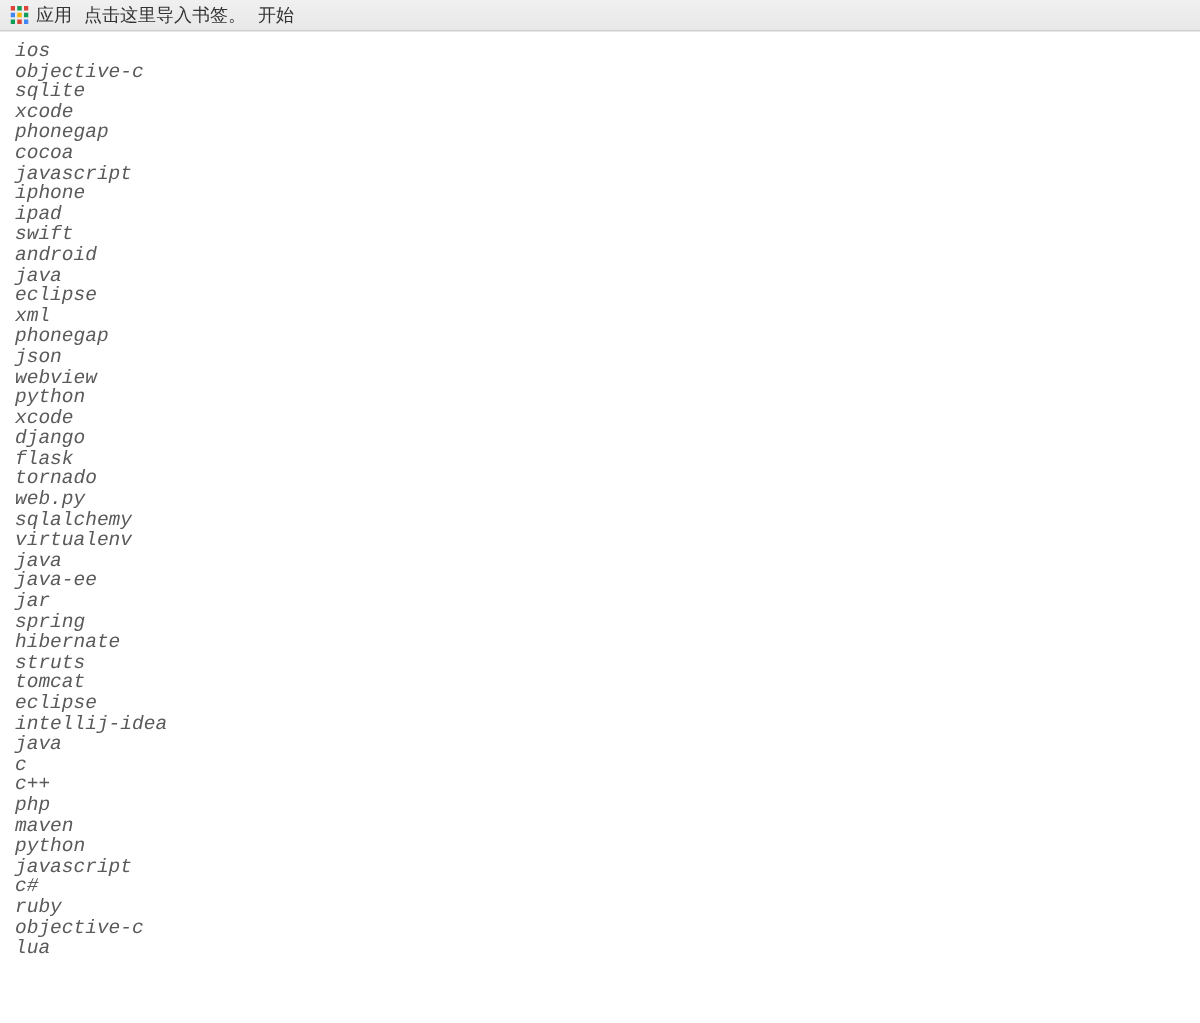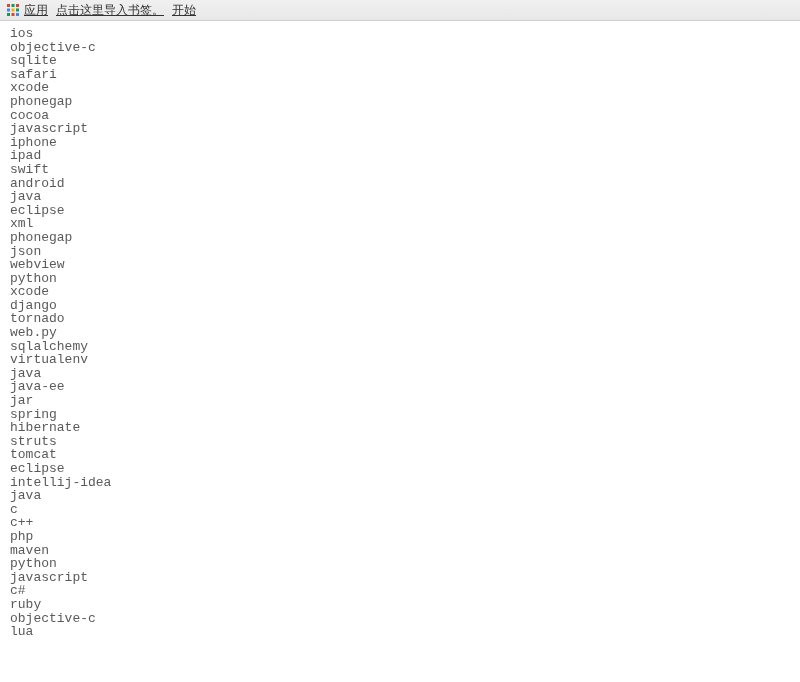--- a/index.html
+++ b/index.html
@@ -35,32 +35,32 @@
     .apps-icon svg {
       width: 12px;
       height: 12px;
     }
     .bookmark-item {
       display: flex;
       align-items: center;
       gap: 4px;
       cursor: pointer;
       white-space: nowrap;
-      text-decoration: underline;
     }
     .content {
       padding: 6px 10px;
       font-family: "Courier New", monospace;
       font-size: 13px;
       line-height: 13.6px;
       color: #5a5a5a;
     }
     .tag-item {
       display: block;
       white-space: nowrap;
+      font-style: italic;
     }
   </style>
 </head>
 <body>
 
 <div class="bookmark-bar">
   <div class="bookmark-item">
     <span class="apps-icon">
       <svg viewBox="0 0 12 12">
         <rect x="0" y="0" width="3" height="3" fill="#db4437"></rect>
@@ -81,38 +81,38 @@
   </div>
   <div class="bookmark-item">
     <span>开始</span>
   </div>
 </div>
 
 <div class="content" id="tag-list">
 <span class="tag-item">ios</span>
     <span class="tag-item">objective-c</span>
     <span class="tag-item">sqlite</span>
-    <span class="tag-item">safari</span>
     <span class="tag-item">xcode</span>
     <span class="tag-item">phonegap</span>
     <span class="tag-item">cocoa</span>
     <span class="tag-item">javascript</span>
     <span class="tag-item">iphone</span>
     <span class="tag-item">ipad</span>
     <span class="tag-item">swift</span>
     <span class="tag-item">android</span>
     <span class="tag-item">java</span>
     <span class="tag-item">eclipse</span>
     <span class="tag-item">xml</span>
     <span class="tag-item">phonegap</span>
     <span class="tag-item">json</span>
     <span class="tag-item">webview</span>
     <span class="tag-item">python</span>
     <span class="tag-item">xcode</span>
     <span class="tag-item">django</span>
+    <span class="tag-item">flask</span>
     <span class="tag-item">tornado</span>
     <span class="tag-item">web.py</span>
     <span class="tag-item">sqlalchemy</span>
     <span class="tag-item">virtualenv</span>
     <span class="tag-item">java</span>
     <span class="tag-item">java-ee</span>
     <span class="tag-item">jar</span>
     <span class="tag-item">spring</span>
     <span class="tag-item">hibernate</span>
     <span class="tag-item">struts</span>

